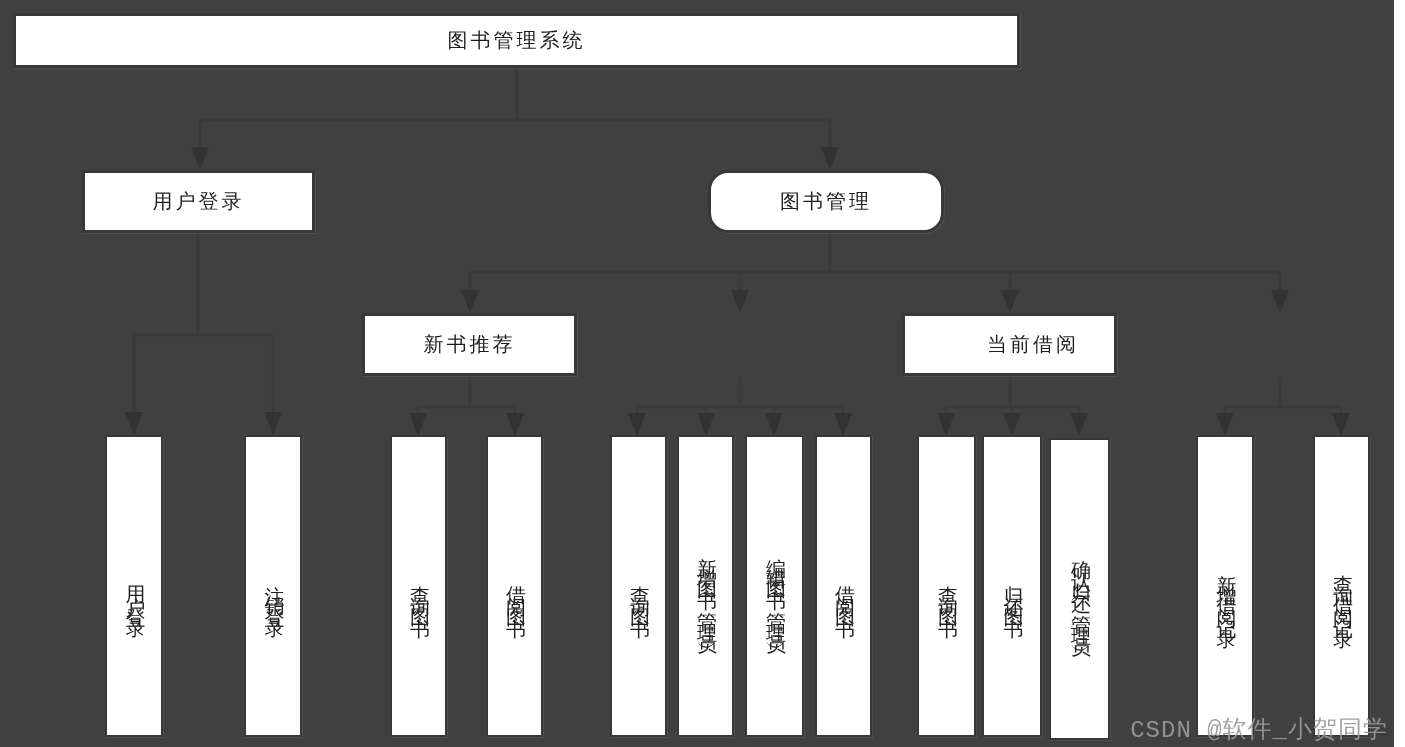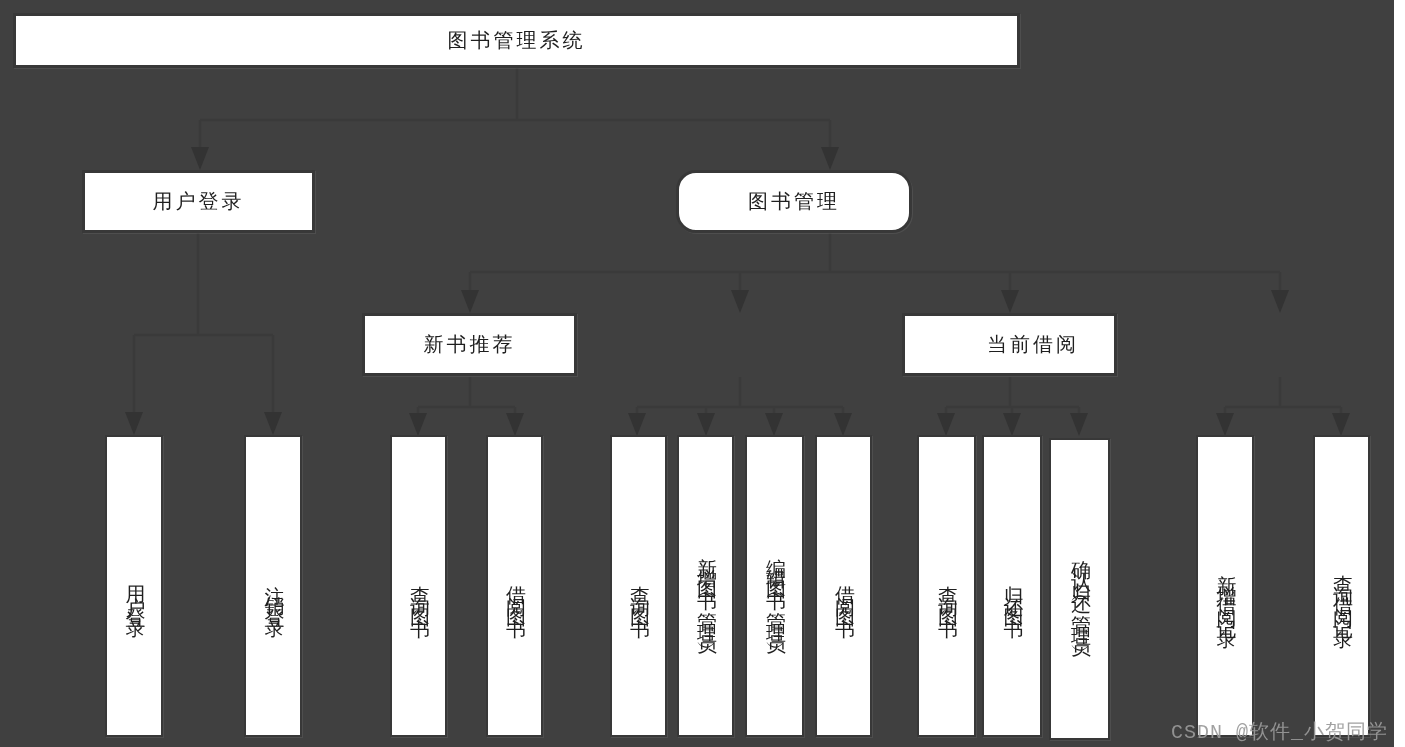--- a/index.html
+++ b/index.html
@@ -38,21 +38,21 @@
     border-width: 2.5px;
     white-space: normal;
     line-height: 1;
     padding-top: 11px; 
   }
   #watermark {
     position: absolute;
     right: 6px;
     bottom: 2px;
     z-index: 3;
-    font-size: 20px;
+    font-size: 24px;
     letter-spacing: 1px;
     color: #9a9a9a;
     opacity: 0.92;
   }
 </style>
 </head>
 <body>
 
 <div id="stage">
 
@@ -92,21 +92,21 @@
       <polygon points="1003,413 1021,413 1012,436"></polygon>
       <polygon points="1070,413 1088,413 1079,436"></polygon>
       <polygon points="1216,413 1234,413 1225,436"></polygon>
       <polygon points="1332,413 1350,413 1341,436"></polygon>
     </g>
   </svg>
 
   <div class="node" style="left:13px; top:13px; width:1007px; height:55px;">图书管理系统</div>
 
   <div class="node" style="left:82px; top:170px; width:233px; height:63px;">用户登录</div>
-  <div class="node" style="left:676px; top:170px; width:236px; height:63px;border-radius:20px;">图书管理</div>
+  <div class="node" style="left:708px; top:170px; width:236px; height:63px;border-radius:20px;">图书管理</div>
 
   <div class="node" style="left:362px; top:313px; width:215px; height:63px;">新书推荐</div>
   <div class="node" style="left:902px; top:313px; width:215px; height:63px;padding-left:47px;">当前借阅</div>
 
   <div class="node leaf" style="left:105px; top:435px; width:58px; height:302px;">用户登录</div>
   <div class="node leaf" style="left:244px; top:435px; width:58px; height:302px;">注销登录</div>
 
   <div class="node leaf" style="left:390px; top:435px; width:57px; height:302px;">查询图书</div>
   <div class="node leaf" style="left:486px; top:435px; width:57px; height:302px;">借阅图书</div>
 

